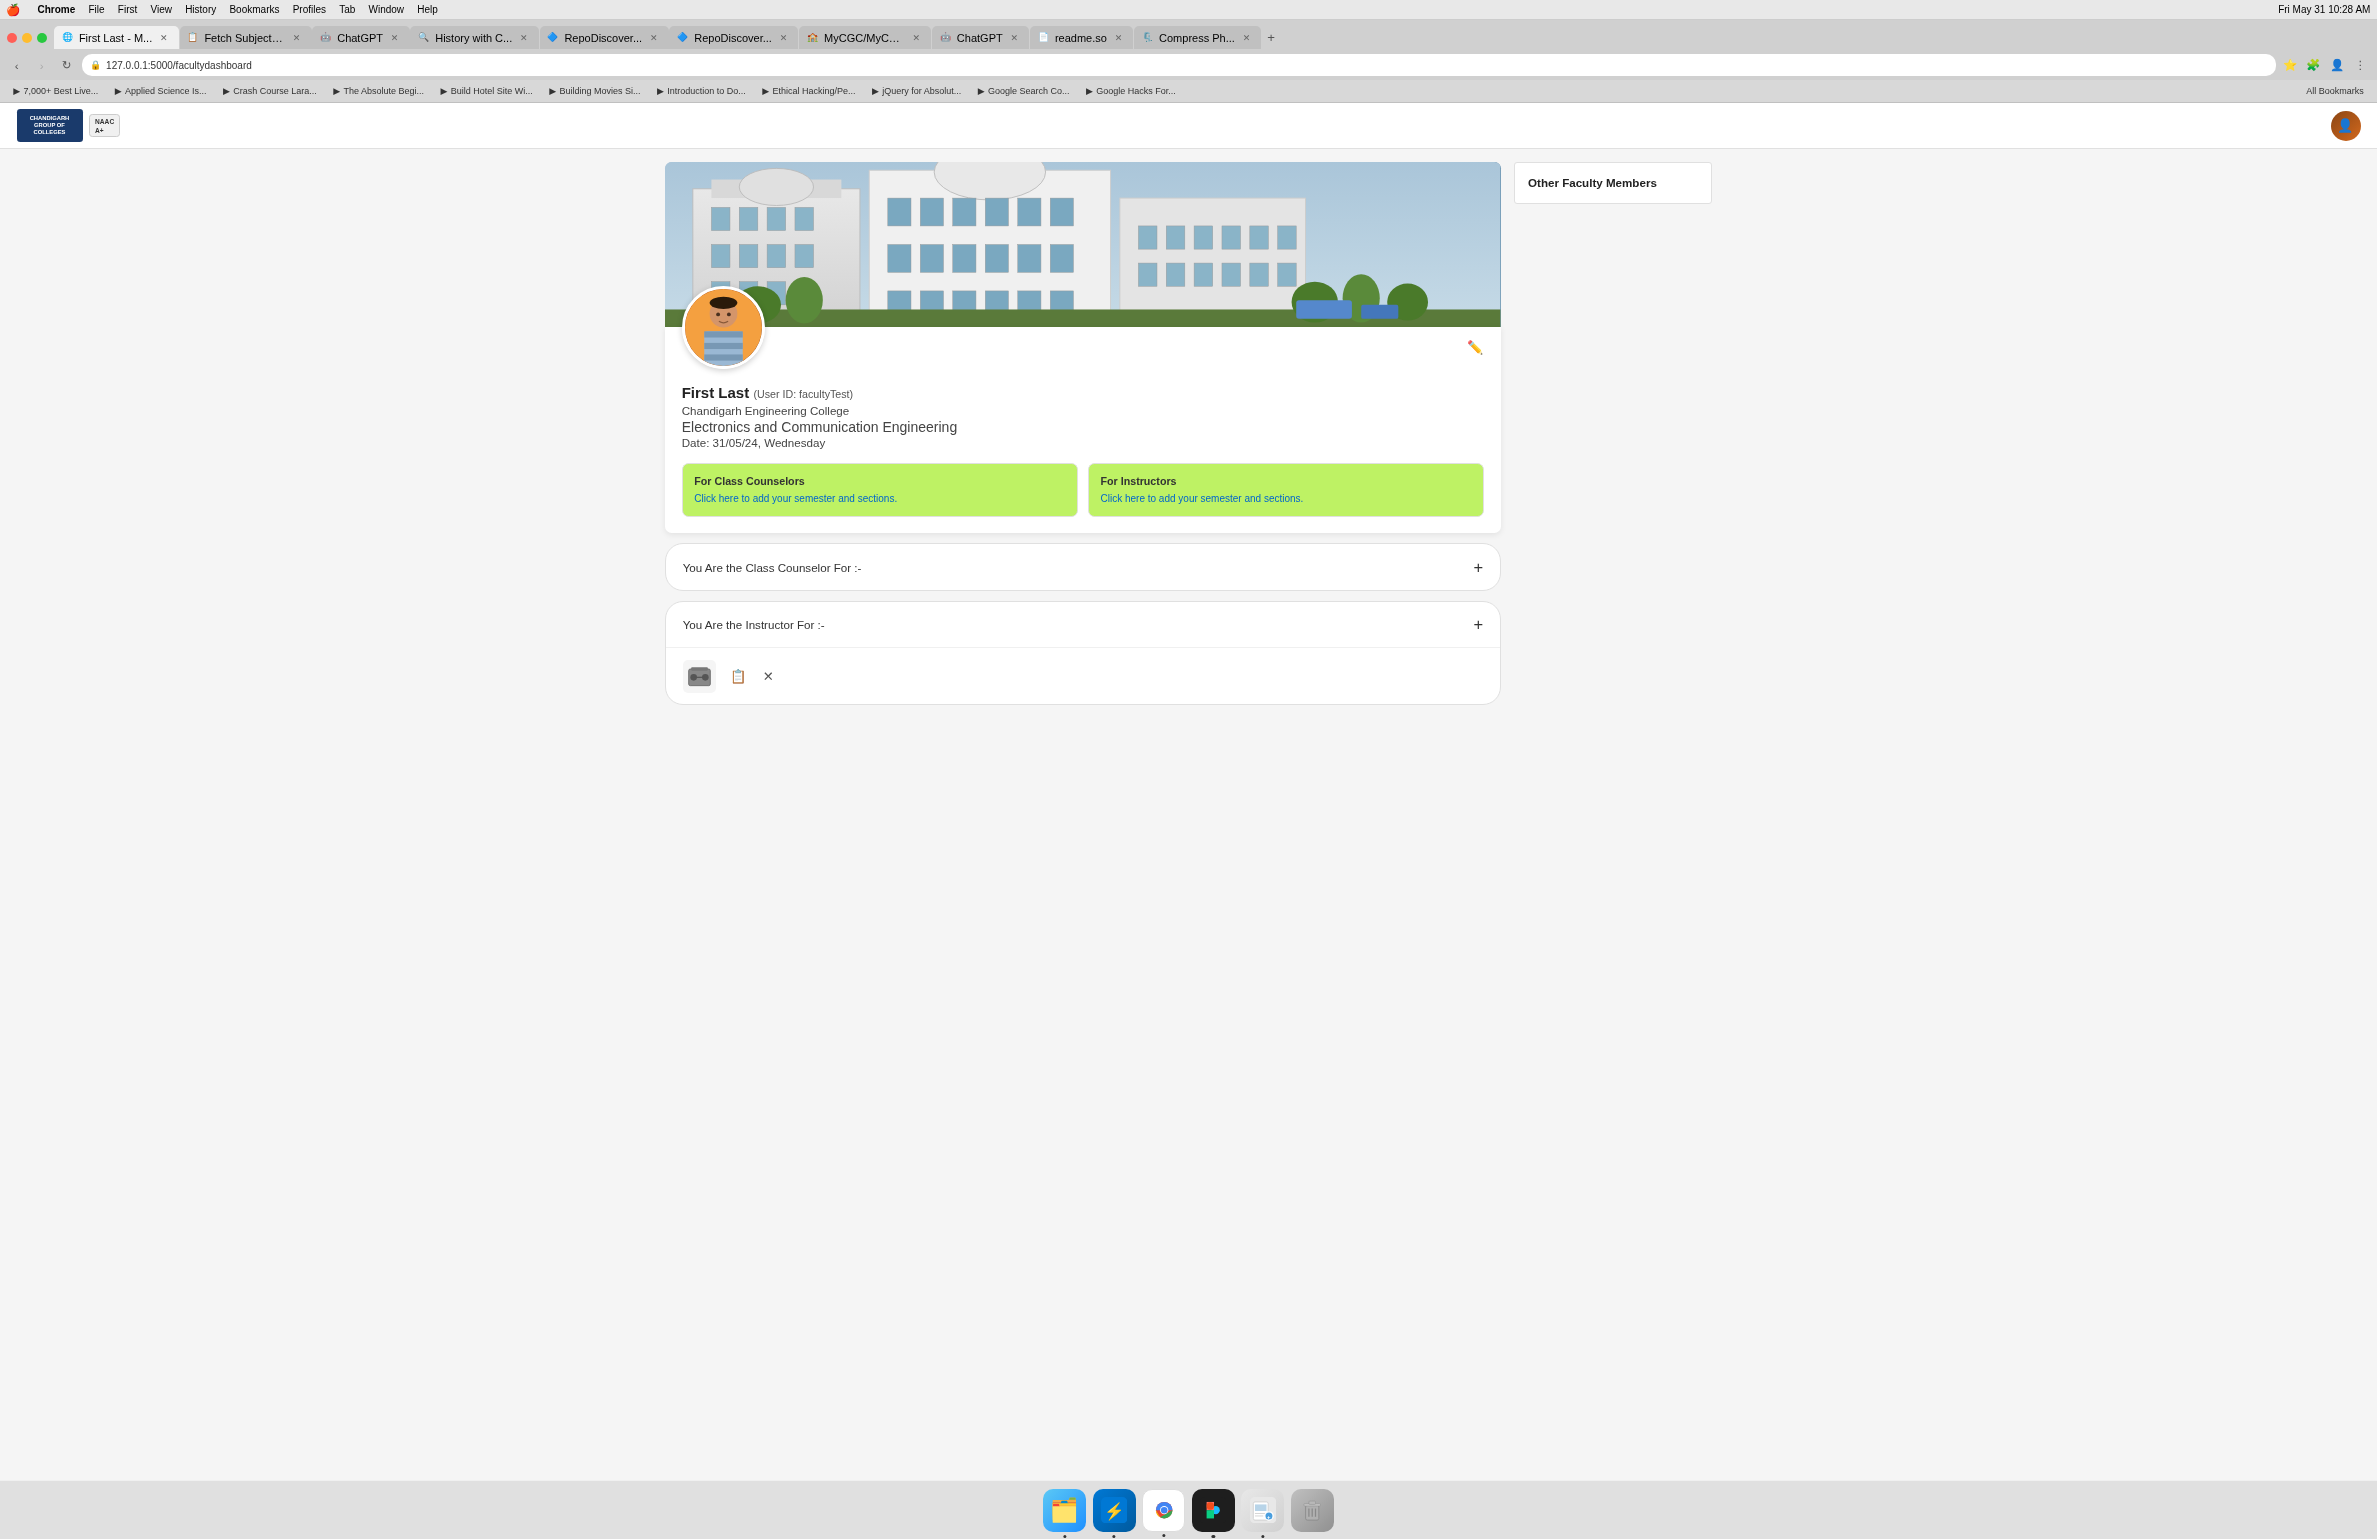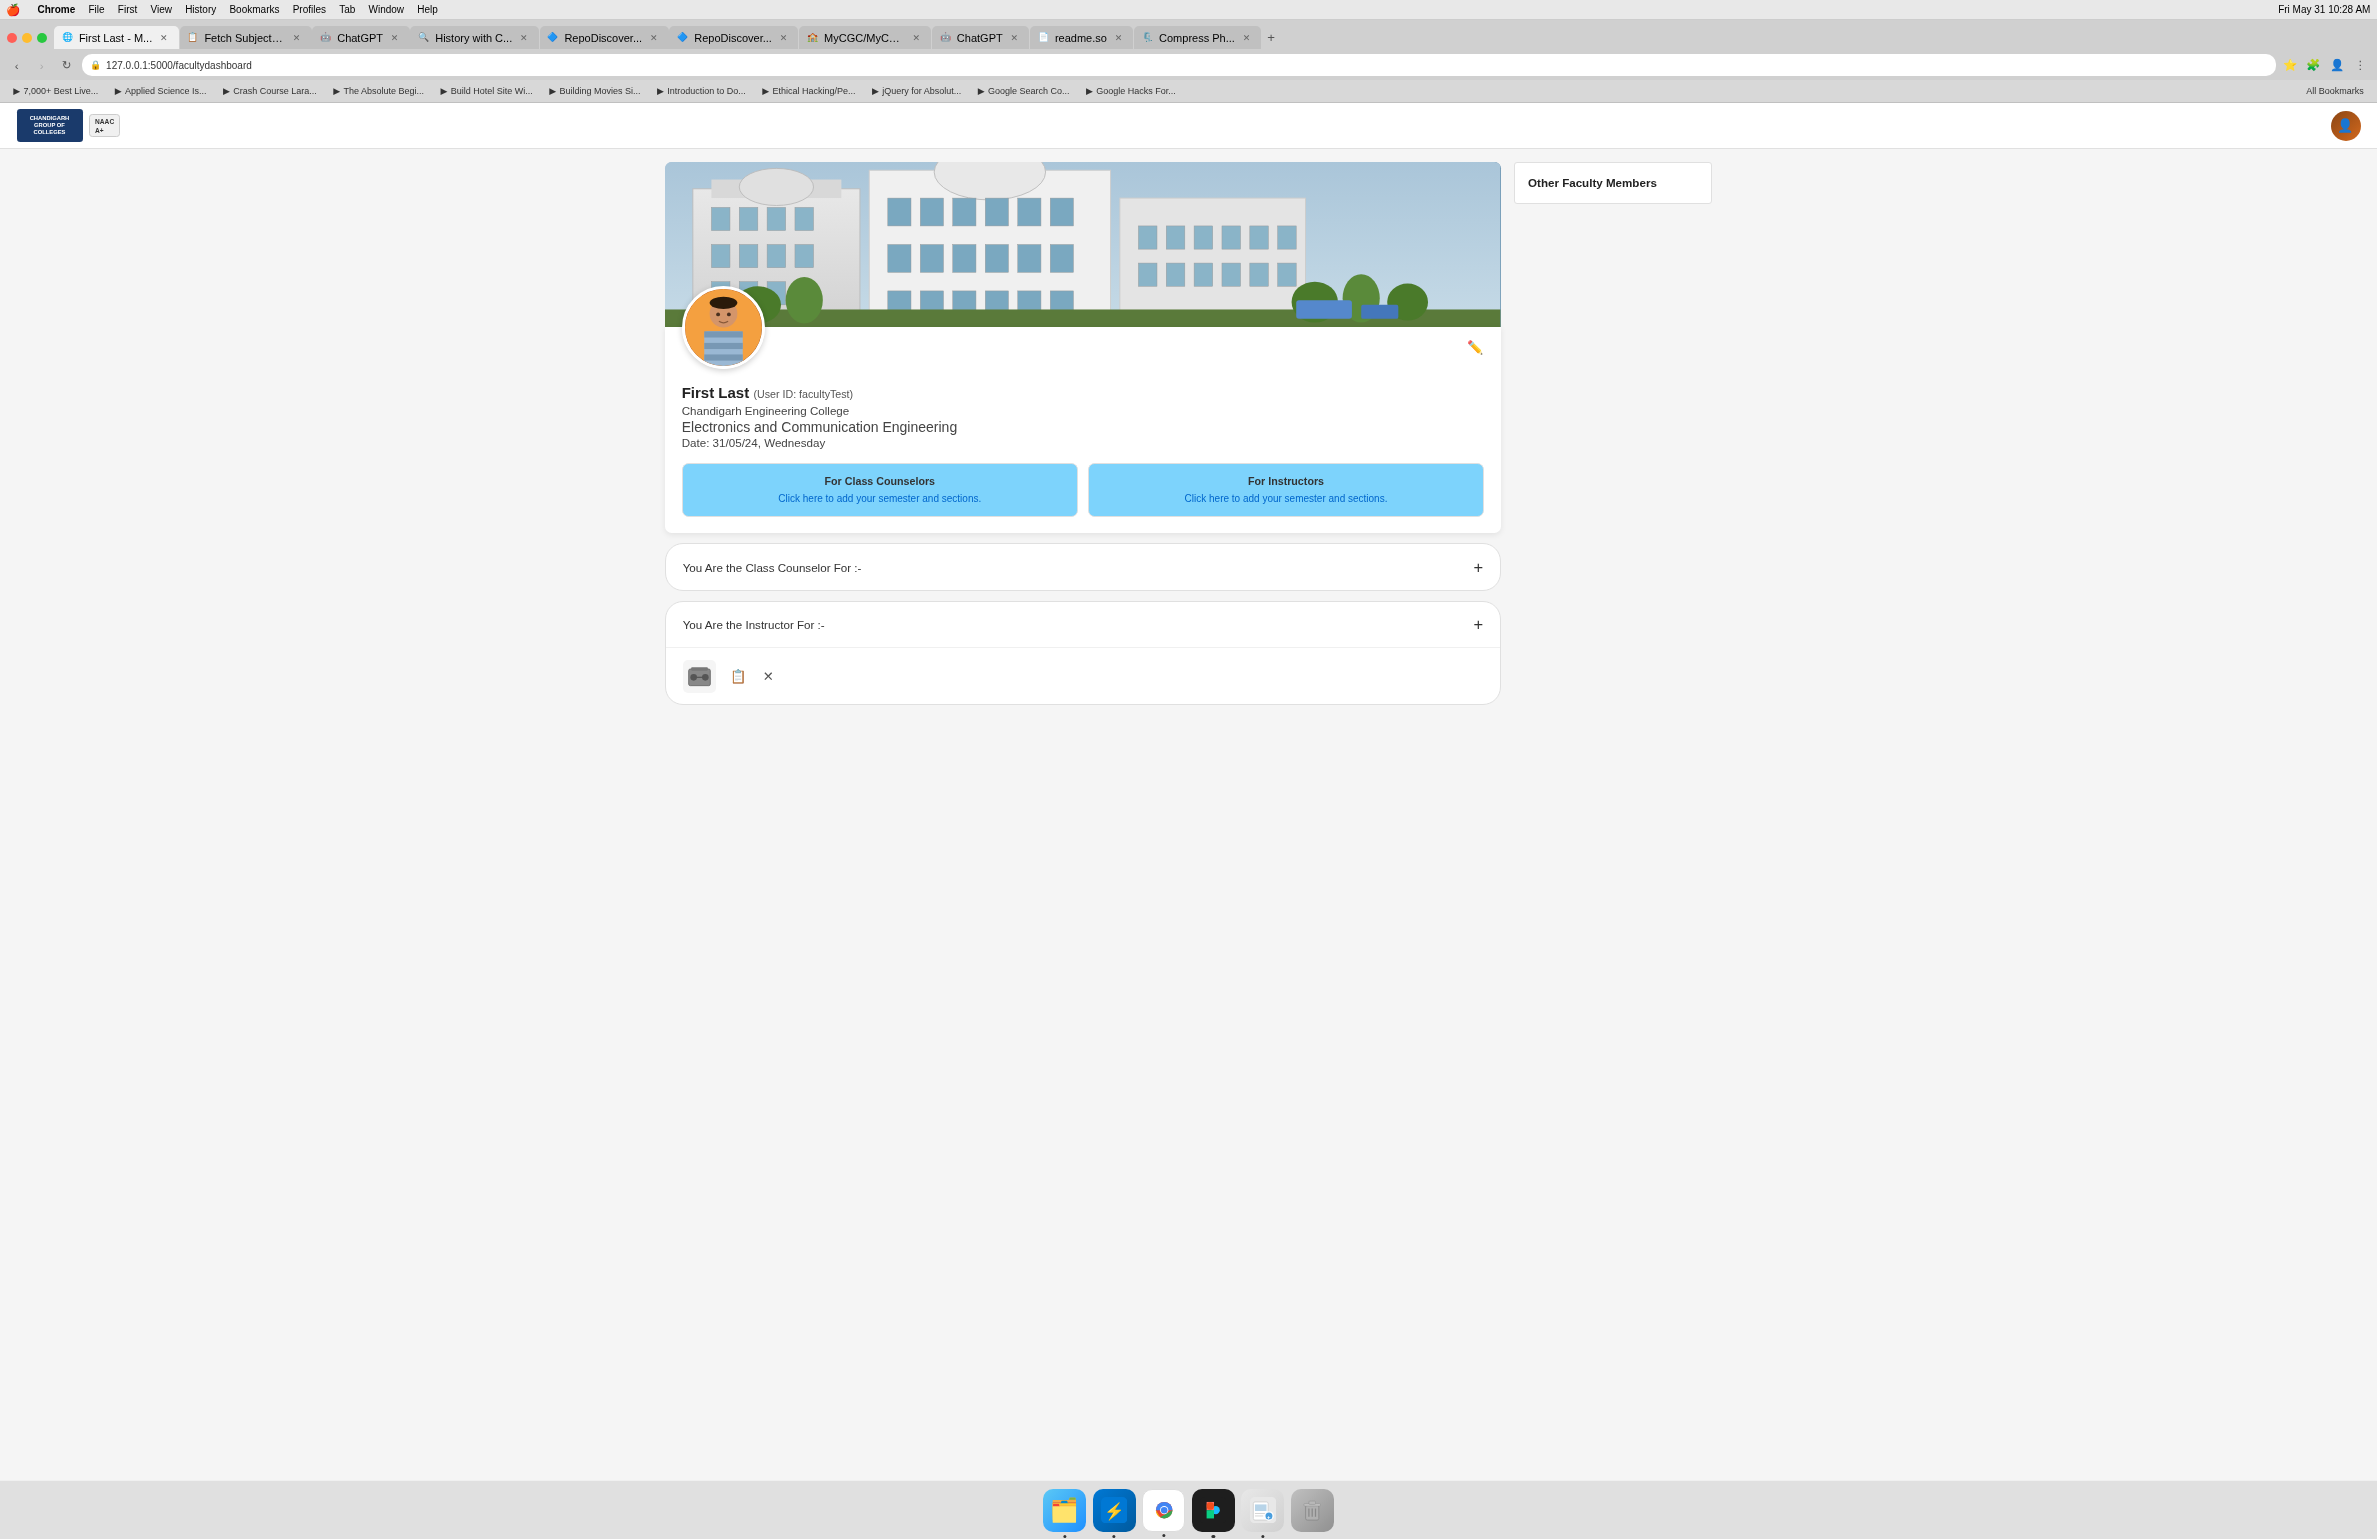--- a/index.html
+++ b/index.html
@@ -239,22 +239,21 @@
     .action-cards {
       display: flex;
       gap: 10px;
       margin-top: 13.2px;
     }
     .action-card {
       flex: 1;
       border: 0.8px solid #e0e0e0;
       border-radius: 6.6px;
       padding: 11.6px;
-      background: #7dd3fc;
-      text-align: center;
+      background: #bef264;
     }
     .action-card-title { font-size: 10.7px; font-weight: 600; color: #333; margin-bottom: 5px; }
     .action-card-link { font-size: 10px; color: #0066cc; cursor: pointer; text-decoration: none; }
 
     
     .collapsible-section {
       background: white;
       border: 0.8px solid #e0e0e0;
       border-radius: 18px;
       margin-top: 10px;

